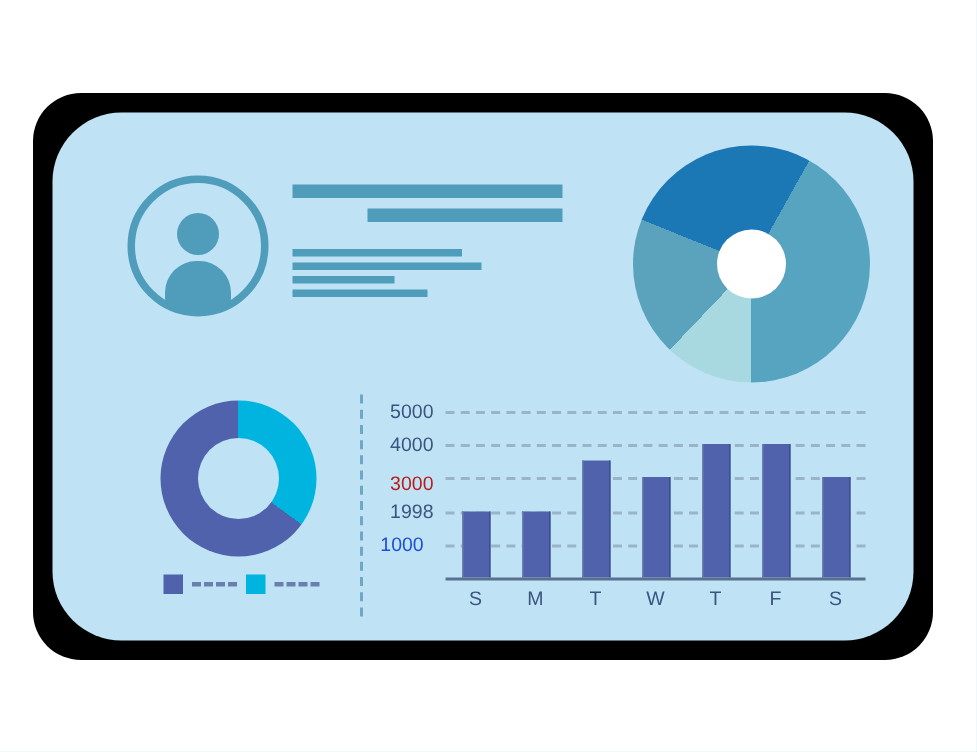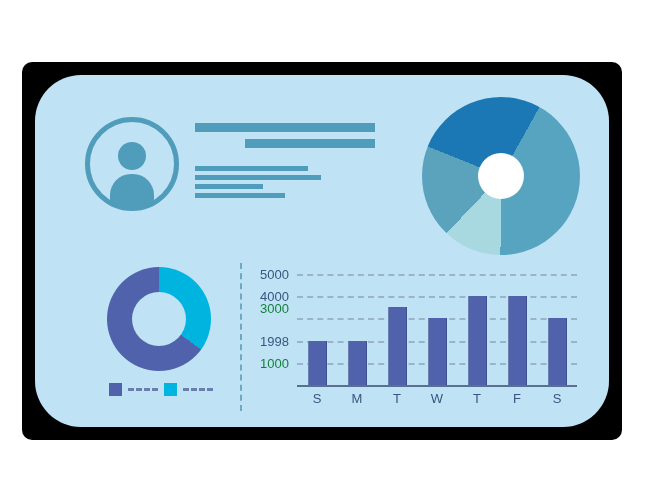--- a/index.html
+++ b/index.html
@@ -18,21 +18,21 @@
 
   
   #device-frame {
     position: absolute;
     left: 22px;
     top: 62px;
     width: 600px;
     height: 378px;
     box-sizing: border-box;
     background: #000000;
-    border-radius: 10px;
+    border-radius: 32px;
     padding: 13px;
   }
   #screen {
     width: 100%;
     height: 100%;
     box-sizing: border-box;
     background: #bfe3f5;
     border-radius: 46px;
     position: relative;
     overflow: hidden;
@@ -278,23 +278,23 @@
         <div class="legend-swatch" style="background: rgb(79, 98, 171);"></div>
         <div class="legend-dash" style="border-top-color: rgb(107, 127, 174);"></div>
         <div class="legend-swatch" style="background: rgb(0, 180, 224);"></div>
         <div class="legend-dash" style="border-top-color: rgb(107, 127, 174);"></div>
       </div>
 
     <div id="bar-chart">
       <div id="y-axis-labels">
           <div class="y-tick" style="color: rgb(60, 84, 128); top: 11.0909px;">5000</div>
           <div class="y-tick" style="color: rgb(60, 84, 128); top: 33.2727px;">4000</div>
-          <div class="y-tick" style="color: #15803d; top: 45px;">3000</div>
+          <div class="y-tick" style="color: #b91c1c; top: 59px;">3000</div>
           <div class="y-tick" style="color: rgb(60, 84, 128); top: 77.6364px;">1998</div>
-          <div class="y-tick" style="color: #15803d; top: 99.8182px;">1000</div>
+          <div class="y-tick" style="color: #1d4ed8; top: 99.8182px; text-align: center;">1000</div>
         </div>
       <div id="plot-area">
         <div class="gridline" style="border-top-color: rgb(155, 179, 201); top: 11.0909px;"></div>
           <div class="gridline" style="border-top-color: rgb(155, 179, 201); top: 33.2727px;"></div>
           <div class="gridline" style="border-top-color: rgb(155, 179, 201); top: 55.4545px;"></div>
           <div class="gridline" style="border-top-color: rgb(155, 179, 201); top: 77.6364px;"></div>
           <div class="gridline" style="border-top-color: rgb(155, 179, 201); top: 99.8182px;"></div>
           <div id="bars-row">
             <div class="bar" style="height: 44.3636px; background: rgb(79, 98, 171);"></div>
             <div class="bar" style="height: 44.3636px; background: rgb(79, 98, 171);"></div>

